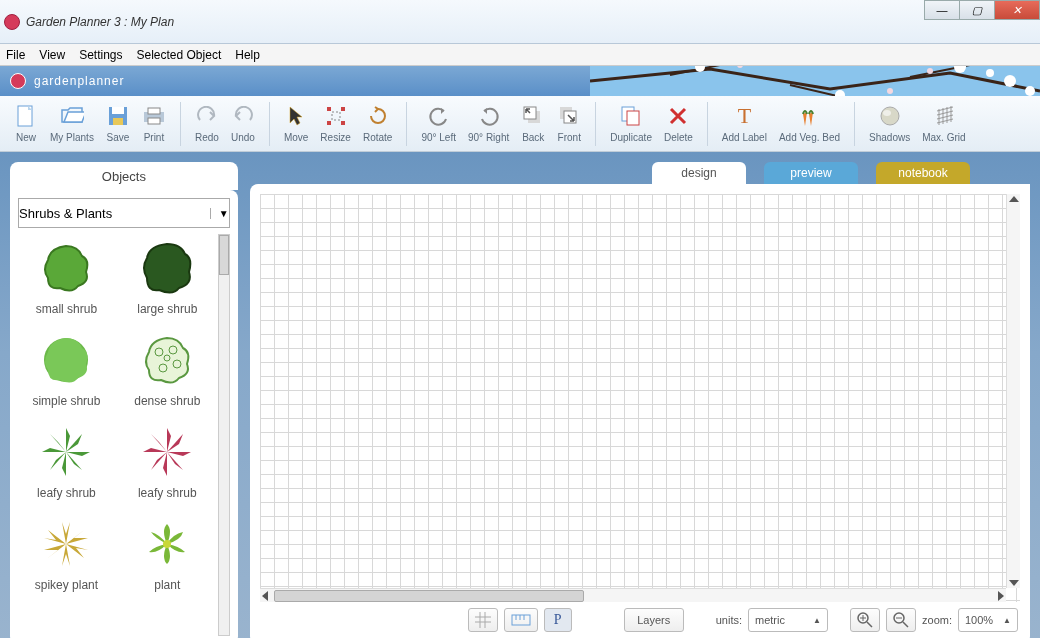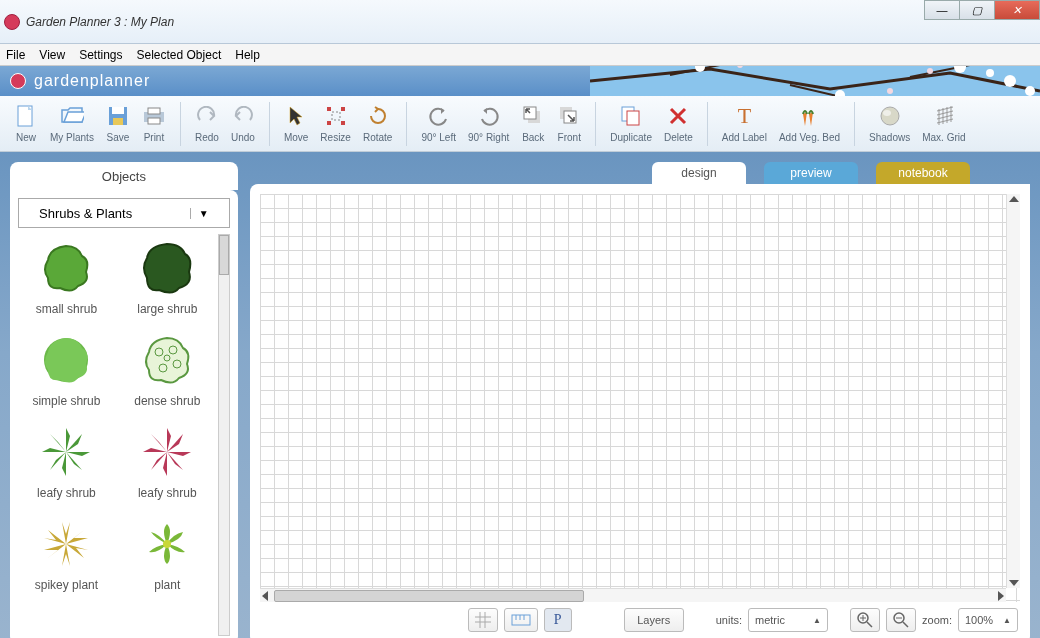--- a/index.html
+++ b/index.html
@@ -10,37 +10,37 @@
 .titlebar-text { font-size: 12px; color: #333; }
 .titlebar-controls { position: absolute; right: 0; top: 0; display: flex; }
 .tbc { width: 36px; height: 20px; display: flex; align-items: center; justify-content: center; font-size: 11px; border: 1px solid #9aa; background: linear-gradient(#f0f4f8, #d8e0e8); margin-left: -1px; }
 .tbc.close { background: linear-gradient(#e76b5a, #c84b3a); width: 46px; border-top-right-radius: 0; color: #fff; }
 
 .menubar { height: 22px; background: #f5f5f5; border-bottom: 1px solid #ccc; display: flex; align-items: center; padding: 0 6px; font-size: 12px; }
 .menubar span { margin-right: 14px; cursor: default; }
 
 .banner { height: 30px; background: linear-gradient(#7ba8d4, #5a8fc8); display: flex; align-items: center; padding: 0 10px; position: relative; overflow: hidden; }
 .banner-icon { width: 16px; height: 16px; background: #d53a5a; border-radius: 50%; border: 1px solid #fff; margin-right: 8px; }
-.banner-text { color: #fff; font-size: 16px; letter-spacing: 1px; }
+.banner-text { color: #fff; font-size: 12px; letter-spacing: 1px; }
 .banner-deco { position: absolute; right: 0; top: -5px; width: 450px; height: 40px; }
 
 .toolbar { height: 56px; background: linear-gradient(#f8fbfe, #e4edf5); border-bottom: 1px solid #c0cdd8; display: flex; align-items: center; padding: 0 8px; }
 .tb-group { display: flex; align-items: flex-start; }
 .tb-sep { width: 1px; height: 44px; background: #c8d4e0; margin: 0 8px; }
 .tb-btn { display: flex; flex-direction: column; align-items: center; justify-content: flex-start; padding: 2px 6px; font-size: 10px; color: #5a6a7a; cursor: pointer; min-width: 36px; }
 .tb-btn .ico { width: 24px; height: 24px; display: flex; align-items: center; justify-content: center; margin-bottom: 4px; }
 
 .workspace { height: 502px; background: linear-gradient(#6a95c0, #86a8ca 40%, #9ab4ce); display: flex; padding: 10px 10px 10px 10px; gap: 12px; position: relative; }
 
 .sidebar { width: 244px; display: flex; flex-direction: column; }
 .side-tabs { display: flex; gap: 6px; height: 28px; }
 .side-tab { flex: 1; border-radius: 8px 8px 0 0; display: flex; align-items: center; justify-content: center; font-size: 13px; color: #444; background: #6aa0d8; }
 .side-tab.active { background: #fff; }
 .side-panel { flex: 1; background: #fff; border-radius: 0 8px 8px 8px; padding: 8px; display: flex; flex-direction: column; overflow: hidden; }
-.cat-select { height: 30px; border: 1px solid #aaa; display: flex; align-items: center; padding: 0 20px; font-size: 13px; justify-content: space-between; margin-bottom: 6px; }
+.cat-select { height: 30px; border: 1px solid #aaa; display: flex; align-items: center; padding: 0 0; font-size: 13px; justify-content: space-between; margin-bottom: 6px; }
 .cat-select .arr { border-left: 1px solid #aaa; padding-left: 8px; font-size: 10px; }
 .obj-scroll { flex: 1; overflow: hidden; position: relative; }
 .obj-grid { display: grid; grid-template-columns: 1fr 1fr; gap: 4px; padding-right: 14px; }
 .obj-item { display: flex; flex-direction: column; align-items: center; font-size: 12px; color: #555; padding: 6px 0; }
 .obj-item .shape { width: 56px; height: 56px; margin-bottom: 6px; }
 .obj-scrollbar { position: absolute; right: 0; top: 0; width: 12px; height: 100%; background: #f0f0f0; border: 1px solid #ccc; }
 .obj-scrollbar .thumb { width: 100%; height: 40px; background: #d8d8d8; border: 1px solid #aaa; }
 
 .main { flex: 1; display: flex; flex-direction: column; position: relative; }
 .main-tabs { display: flex; justify-content: flex-end; gap: 18px; height: 22px; padding-right: 60px; }

